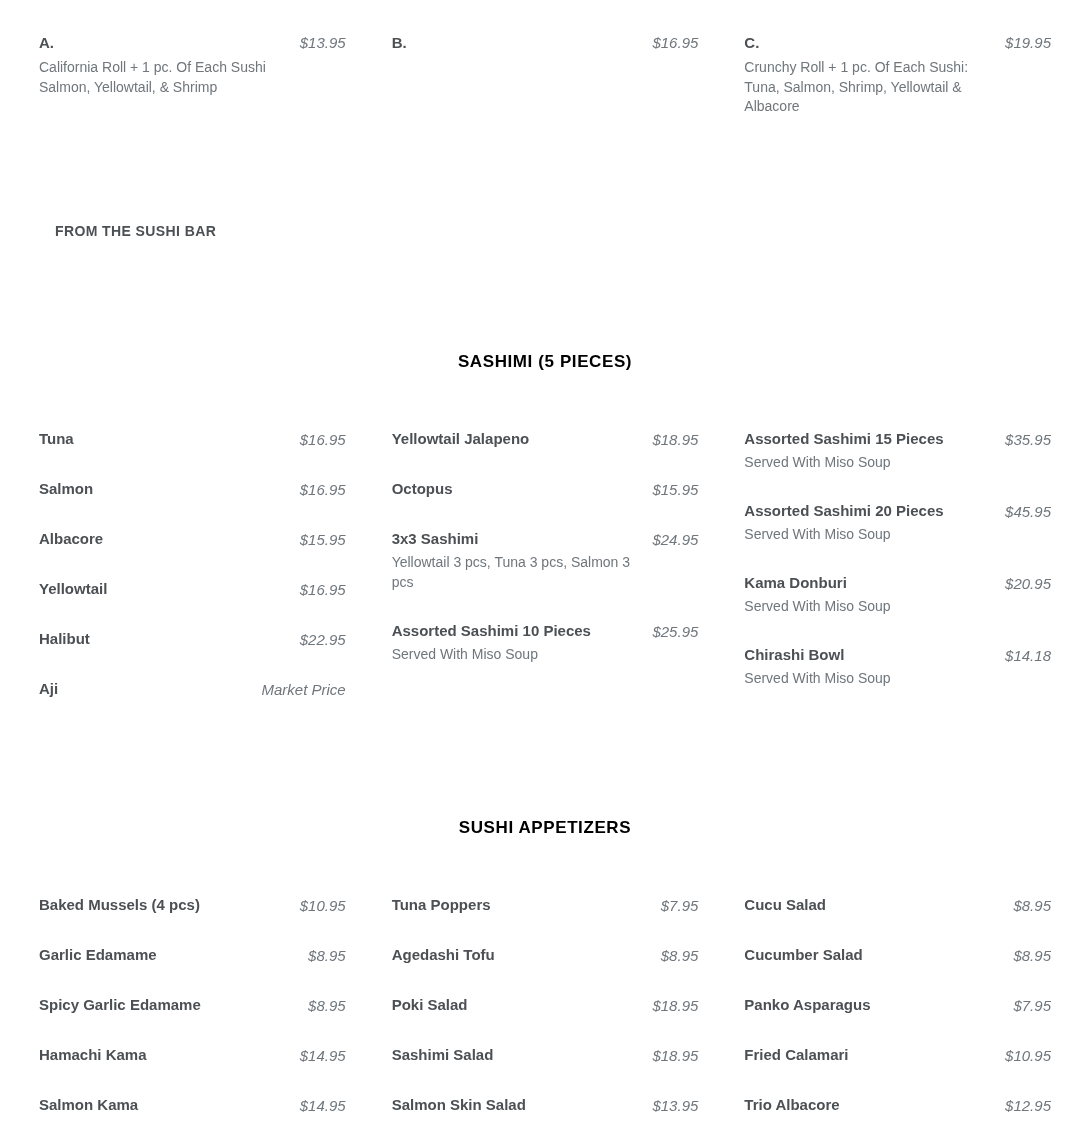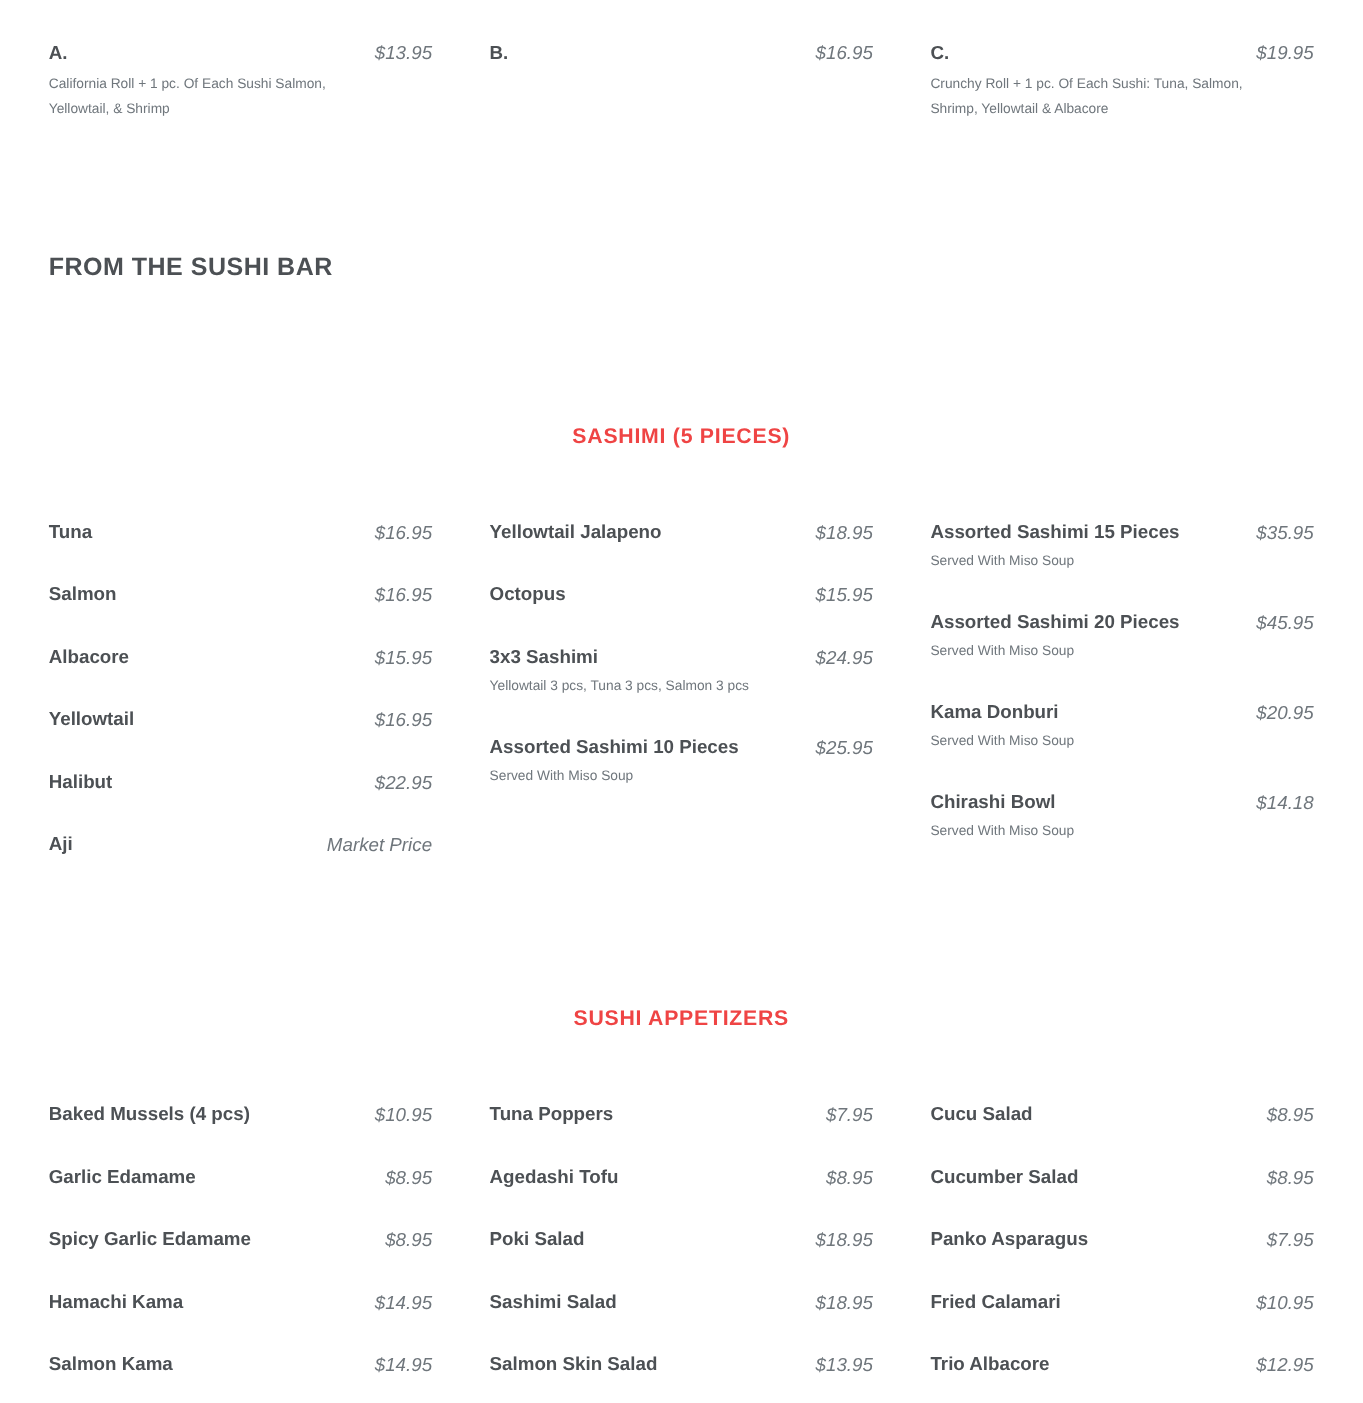--- a/index.html
+++ b/index.html
@@ -30,50 +30,51 @@
   }
   .price {
     font-size: 15px;
     color: #6f767c;
     line-height: 21px;
     white-space: nowrap;
     padding-left: 10px;
     font-style: italic;
   }
   .desc {
-    font-size: 11px;
+    font-size: 14px;
     color: #6f767c;
     line-height: 19.5px;
     margin-top: 5px;
     max-width: 260px;
   }
 
   
   .bar-label {
     margin-top: 106px;
-    font-size: 20px;
+    font-size: 14px;
     font-weight: 700;
     letter-spacing: 0.4px;
     color: #4c5054;
+    margin-left: 16px;
   }
 
   
   .menu-section { margin-top: 90px; }
   .menu-section.first { margin-top: 113px; }
   .section-title {
     text-align: center;
     font-size: 17px;
     font-weight: 700;
     letter-spacing: 0.6px;
-    color: #ef4444;
+    color: #000000;
   }
   .items-grid { margin-top: 56px; }
 
   .mi { margin-bottom: 28px; }
-  .mi .head { display: flex; justify-content: space-between; align-items: center; }
+  .mi .head { display: flex; justify-content: space-between; align-items: flex-end; }
   .mi .name { line-height: 22px; }
   .mi .desc { margin-top: 2px; line-height: 20px; }
 </style>
 </head>
 <body>
 
 <div class="wrap">
 
   <div class="grid3" id="top-grid">
       <div class="combo">

